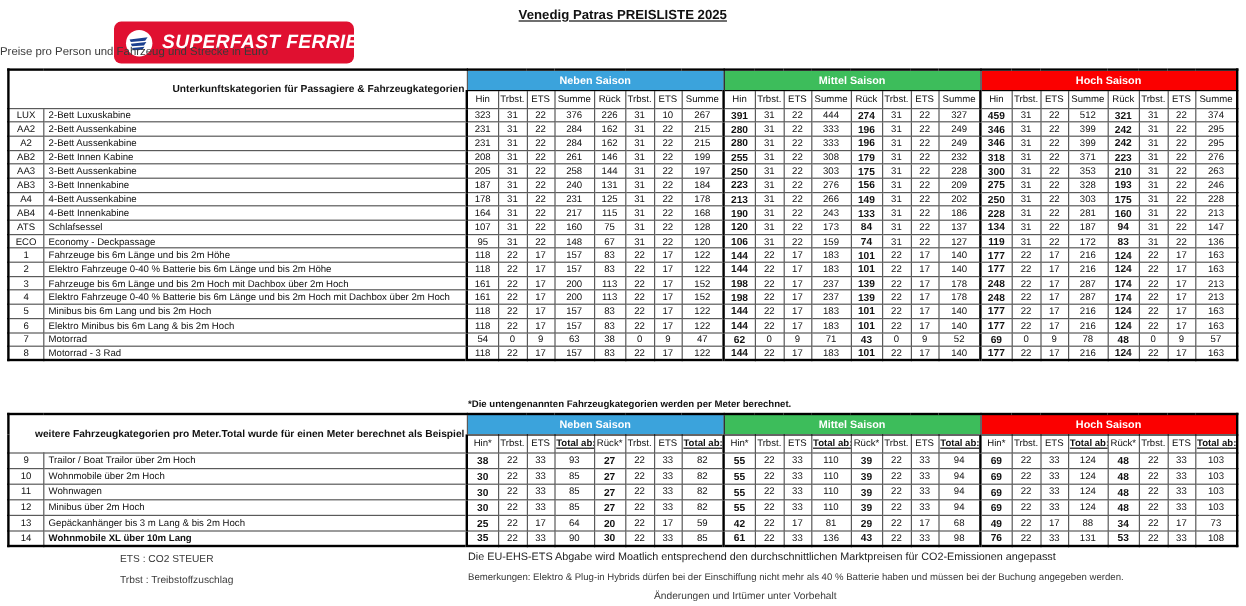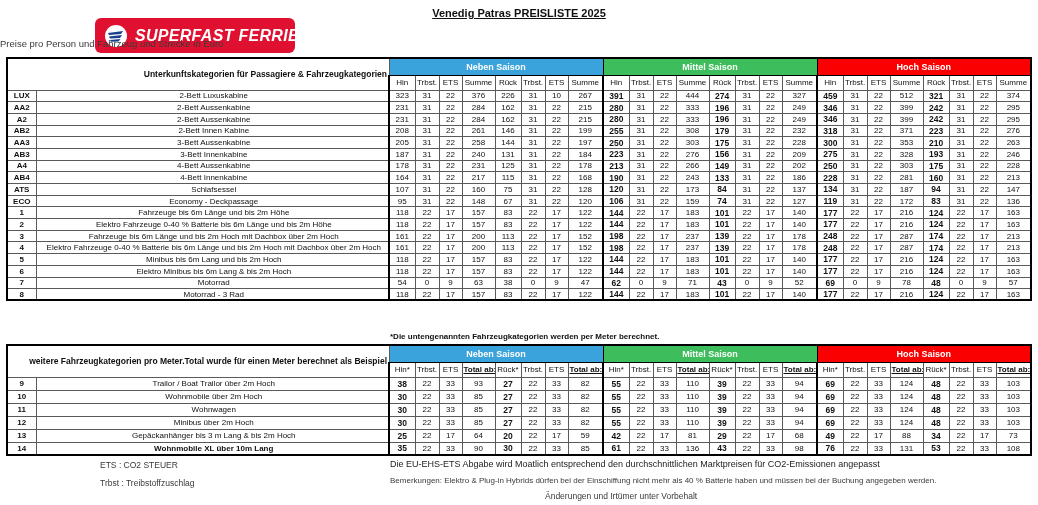--- a/index.html
+++ b/index.html
@@ -22,23 +22,23 @@
   #table1{position:absolute;left:6px;top:57px;width:1026px;border:2px solid #000;}
   #table2{position:absolute;left:6px;top:344px;width:1026px;border:2px solid #000;}
   th,td{border:1px solid #5a5a5a;font-size:8px;font-weight:normal;
     padding:0 1px;text-align:center;overflow:hidden;white-space:nowrap;box-sizing:border-box;}
   th.corner{font-size:8.5px;font-weight:bold;}
   th.season-band{color:#fff;font-weight:bold;font-size:9px;height:17px;border:1px solid #000;}
   th.colname{height:15px;font-size:8px;}
   th.colname.boldhead{font-weight:bold;text-decoration:underline;}
   #table1 tbody td{height:11.7px;}
   #table2 tbody td{height:13px;}
-  td.label,th.corner{text-align:center;padding-left:4px;}
+  td.label,th.corner{text-align:left;padding-left:4px;}
   #table1 th.corner,#table2 th.corner{text-align:right;}
-  td.code{font-size:8px;font-weight:bold;}
+  td.code{font-size:8px;}
   .sep{border-left:2px solid #000;}
   .emph{font-weight:bold;font-size:8.5px;}
   tr.boldrow td.label{font-weight:bold;}
   .note{position:absolute;left:390px;top:332px;font-size:8px;font-weight:bold;}
   .foot{position:absolute;font-size:8.5px;color:#3a3a3a;}
   #foot-ets{left:100px;top:460px;}
   #foot-trbst{left:100px;top:478px;}
   #foot-line1{left:390px;top:459px;font-size:9px;color:#222;}
   #foot-line2{left:390px;top:476px;font-size:8px;}
   #foot-line3{left:545px;top:491px;}

